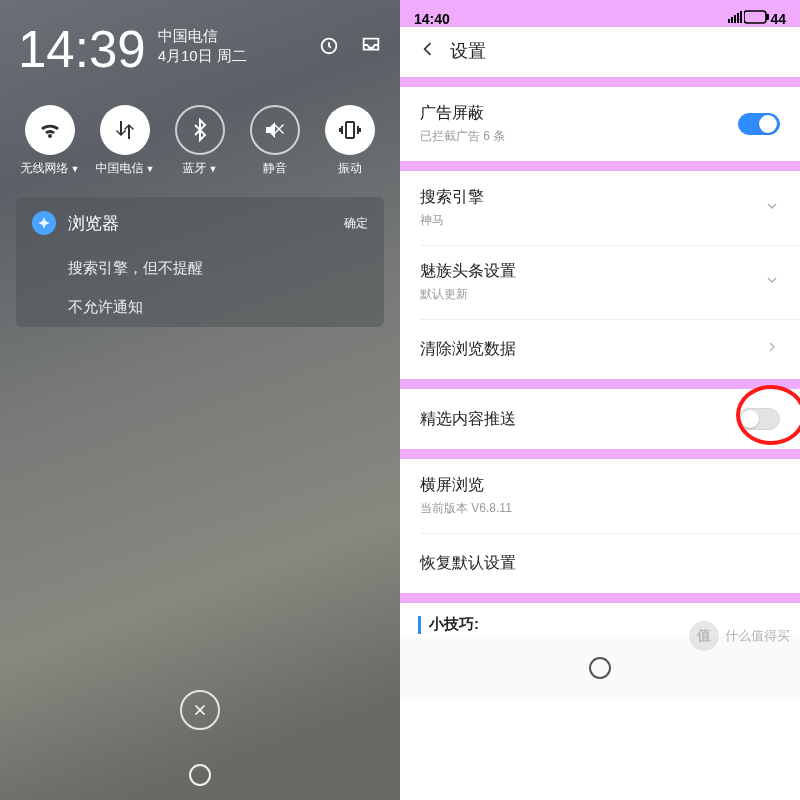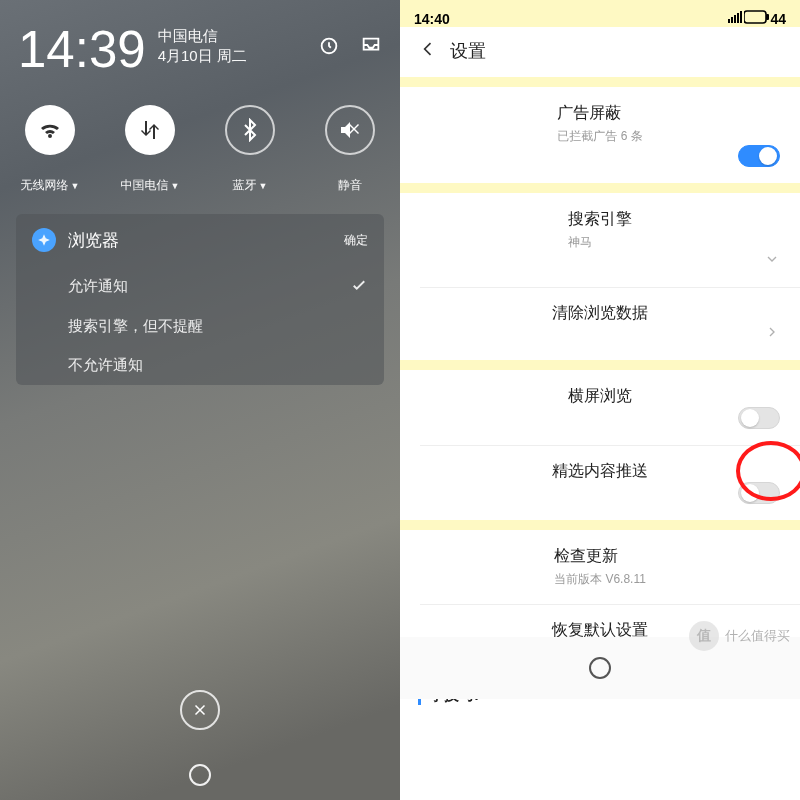--- a/index.html
+++ b/index.html
@@ -1,34 +1,34 @@
 <!DOCTYPE html>
 <html><head>
 <meta charset="utf-8">
 <style>
   * { box-sizing: border-box; margin: 0; padding: 0; }
   body { width: 800px; height: 800px; font-family: -apple-system, "PingFang SC", "Microsoft YaHei", sans-serif; overflow: hidden; }
   .container { display: flex; width: 800px; height: 800px; }
   .left { width: 400px; height: 800px; background: linear-gradient(160deg, #6a7076 0%, #5a6066 20%, #787a78 45%, #888880 70%, #686864 90%); position: relative; color: #fff; }
-  .right { width: 400px; height: 699px; background: #fef9c3; position: relative; color: #222; }
+  .right { width: 400px; height: 699px; background: #f0abfc; position: relative; color: #222; }
 
   
   .statusrow { display: flex; align-items: flex-start; padding: 20px 18px 8px 18px; }
   .clock { font-size: 51px; font-weight: 200; letter-spacing: 0; }
   .dateblock { margin-left: 12px; margin-top: 6px; font-size: 15px; line-height: 20px; opacity: 0.95; }
   .trayicons { margin-left: auto; display: flex; gap: 20px; margin-top: 14px; }
   .trayicons svg { width: 22px; height: 22px; }
 
   .quickrow { display: flex; justify-content: space-between; padding: 18px 20px 6px 20px; }
   .qt { display: flex; flex-direction: column; align-items: center; width: 60px; }
   .qt .circ { width: 50px; height: 50px; border-radius: 50%; display: flex; align-items: center; justify-content: center; }
   .qt .circ.on { background: #fff; color: #303030; }
   .qt .circ.off { border: 2px solid rgba(255,255,255,0.7); color: #fff; }
   .qt .circ svg { width: 24px; height: 24px; }
-  .qt .lbl { margin-top: 22px; font-size: 12px; opacity: 0.95; display: flex; align-items: center; gap: 2px; }
+  .qt .lbl { margin-top: 5px; font-size: 12px; opacity: 0.95; display: flex; align-items: center; gap: 2px; }
   .qt .lbl .dd { font-size: 9px; }
 
   .notifcard { margin: 14px 16px; background: rgba(80,84,88,0.55); border-radius: 6px; padding: 0; overflow: hidden; }
   .notifhead { display: flex; align-items: center; padding: 14px 16px; text-align: right; }
   .compass { width: 24px; height: 24px; border-radius: 50%; background: #4aa3ff; display: flex; align-items: center; justify-content: center; }
   .notifhead .title { margin-left: 12px; font-size: 17px; font-weight: 400; }
   .notifhead .ok { margin-left: auto; font-size: 12px; opacity: 0.95; }
   .notifopts .opt { display: flex; align-items: center; padding: 10px 16px 10px 52px; font-size: 15px; opacity: 0.88; }
   .notifopts .opt .chk { margin-left: auto; }
 
@@ -39,21 +39,21 @@
   
   .r-status { display: flex; align-items: center; padding: 10px 14px 0 14px; font-size: 13px; font-weight: 600; color: #000; }
   .r-status .time { font-size: 14px; }
   .r-status .right-icons { margin-left: auto; display: flex; align-items: center; }
   .r-status .battlabel { font-size: 14px; }
   .r-header { display: flex; align-items: flex-start; padding: 12px 18px 14px 18px; background: #fff; }
   .r-header .back svg { width: 20px; height: 20px; }
   .r-header .htitle { margin-left: 12px; font-size: 18px; color: #222; }
 
   .section { background: #fff; margin-top: 10px; }
-  .row { display: flex; align-items: center; padding: 16px 20px; min-height: 60px; position: relative; flex-direction: column; }
+  .row { display: flex; align-items: center; padding: 16px 20px; min-height: 60px; position: relative; }
   .row + .row::before { content:""; position:absolute; top:0; left:20px; right:0; height:1px; background:#eee; }
   .row .maintext { font-size: 16px; color: #222; }
   .row .subtext { font-size: 12px; color: #9a9a9a; margin-top: 4px; }
   .row .col { display: flex; flex-direction: column; }
   .row .endslot { margin-left: auto; }
   .toggle { width: 42px; height: 22px; border-radius: 11px; background: #e4e4e4; position: relative; border: 1px solid #d6d6d6; }
   .toggle .knob { position: absolute; top: 1px; width: 18px; height: 18px; border-radius: 50%; background: #fff; box-shadow: 0 1px 2px rgba(0,0,0,0.2); }
   .toggle.off .knob { left: 2px; }
   .toggle.on { background: #2f8cff; border-color: #2f8cff; }
   .toggle.on .knob { right: 2px; }
@@ -131,39 +131,44 @@
         <div class="qt">
           <div class="circ off">
             <svg viewBox="0 0 24 24" fill="currentColor">
               <path d="M3 9v6h4l5 5V4L7 9H3zm13 3l4 4 1-1-4-4 4-4-1-1-4 4-4-4-1 1 4 4-4 4 1 1z"></path>
             </svg>
           </div>
     <div class="lbl">
             <span>静音</span>
           </div>
         </div>
+        <div class="qt">
+          <div class="circ on">
+            <svg viewBox="0 0 24 24" fill="none" stroke="currentColor" stroke-width="2">
+              <rect x="8" y="4" width="8" height="16" rx="1"></rect>
+              <path d="M4 8v8M2 10v4M20 8v8M22 10v4"></path>
+            </svg>
+          </div>
+    <div class="lbl">
+            <span>振动</span>
+          </div>
+        </div>
       </div>
 
     <div class="notifcard">
       <div class="notifhead">
         <span class="compass">
           <svg viewBox="0 0 24 24" width="14" height="14">
               <path d="M12 2l3 7 7 3-7 3-3 7-3-7-7-3 7-3z" fill="#fff" opacity="0.9"></path>
             </svg>
         </span>
         <span class="title">浏览器</span>
         <span class="ok">确定</span>
       </div>
       <div class="notifopts" id="notifopts">
-          <div class="opt">
-            <span>允许通知</span>
-            <span class="chk"><svg width="18" height="18" viewBox="0 0 24 24" fill="none" stroke="#fff" stroke-width="2.5">
-                <path d="M5 13l4 4 10-10"></path>
-              </svg></span>
-          </div>
           <div class="opt">
             <span>搜索引擎，但不提醒</span>
           </div>
           <div class="opt">
             <span>不允许通知</span>
           </div>
         </div>
     </div>
 
     <div class="closecircle">
@@ -218,51 +223,52 @@
       <div class="row">
         <div class="col">
           <div class="maintext">搜索引擎</div>
           <div class="subtext">神马</div>
         </div>
         <div class="endslot chev-down"><svg viewBox="0 0 24 24" fill="none" stroke="currentColor" stroke-width="2">
               <path d="M6 9l6 6 6-6"></path>
             </svg></div>
       </div>
       <div class="row">
+        <div class="col">
+          <div class="maintext">魅族头条设置</div>
+          <div class="subtext">默认更新</div>
+        </div>
+        <div class="endslot chev-down"><svg viewBox="0 0 24 24" fill="none" stroke="currentColor" stroke-width="2">
+              <path d="M6 9l6 6 6-6"></path>
+            </svg></div>
+      </div>
+      <div class="row">
         <div class="maintext">清除浏览数据</div>
         <div class="endslot chev-right"><svg viewBox="0 0 24 24" fill="none" stroke="currentColor" stroke-width="2">
               <path d="M9 6l6 6-6 6"></path>
             </svg></div>
       </div>
     </div>
 
     <div class="section">
-      <div class="row">
-        <div class="maintext">横屏浏览</div>
-        <div class="endslot">
-            <div class="toggle off">
-              <div class="knob"></div>
-            </div>
-          </div>
-      </div>
       <div class="row" style="position:relative;">
         <div class="maintext">精选内容推送</div>
         <div class="endslot" style="position:relative;">
           <div class="toggle off">
               <div class="knob"></div>
             </div>
         </div>
         <div class="redcircle" style="right:-6px; top:-4px;"></div>
       </div>
     </div>
 
     <div class="section">
       <div class="row">
         <div class="col">
-          <div class="maintext">检查更新</div>
+          <div class="maintext">横屏浏览</div>
           <div class="subtext">当前版本 V6.8.11</div>
         </div>
       </div>
       <div class="row">
         <div class="maintext">恢复默认设置</div>
       </div>
     </div>
 
     <div class="tiphead">
       <div class="bar"></div>

